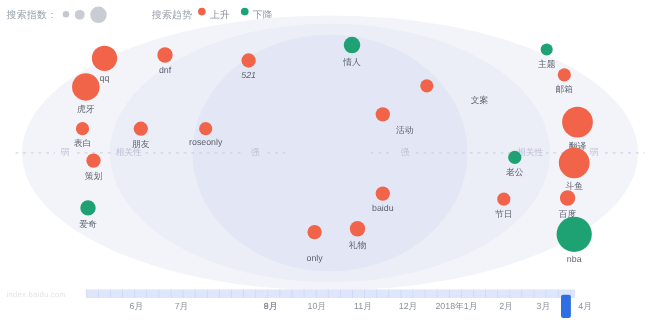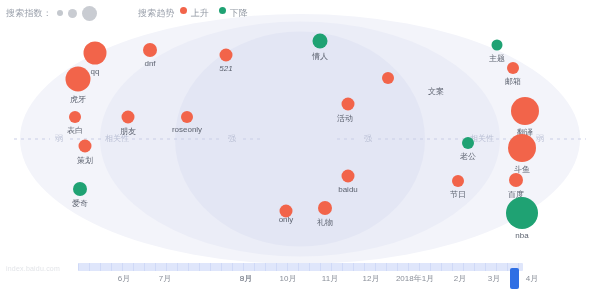--- a/index.html
+++ b/index.html
@@ -129,39 +129,39 @@
         <div class="blabel" style="left: 513px; top: 50px;">邮箱</div>
         <div class="bubble up" style="left: 388px; top: 52px; width: 12px; height: 12px;"></div>
         <div class="blabel" style="left: 388px; top: 60px; margin-left: 48px;">文案</div>
         <div class="bubble up" style="left: 75px; top: 91px; width: 12px; height: 12px;"></div>
         <div class="blabel" style="left: 75px; top: 99px;">表白</div>
         <div class="bubble up" style="left: 128px; top: 91px; width: 13px; height: 13px;"></div>
         <div class="blabel" style="left: 128px; top: 99.5px;">朋友</div>
         <div class="bubble up" style="left: 187px; top: 91px; width: 12px; height: 12px;"></div>
         <div class="blabel" style="left: 187px; top: 99px;">roseonly</div>
         <div class="bubble up" style="left: 348px; top: 78px; width: 13px; height: 13px;"></div>
-        <div class="blabel" style="left: 345px; top: 86.5px; text-align: center;">活动</div>
+        <div class="blabel" style="left: 368px; top: 86.5px; text-align: center;">活动</div>
         <div class="bubble up" style="left: 525px; top: 85px; width: 28px; height: 28px;"></div>
         <div class="blabel" style="left: 525px; top: 101px;">翻译</div>
         <div class="bubble up" style="left: 85px; top: 120px; width: 13px; height: 13px;"></div>
         <div class="blabel" style="left: 85px; top: 128.5px;">策划</div>
         <div class="bubble down" style="left: 468px; top: 117px; width: 12px; height: 12px;"></div>
         <div class="blabel" style="left: 468px; top: 125px;">老公</div>
         <div class="bubble up" style="left: 522px; top: 122px; width: 28px; height: 28px;"></div>
         <div class="blabel" style="left: 522px; top: 138px;">斗鱼</div>
         <div class="bubble up" style="left: 348px; top: 150px; width: 13px; height: 13px;"></div>
         <div class="blabel" style="left: 348px; top: 158.5px;">baidu</div>
         <div class="bubble up" style="left: 458px; top: 155px; width: 12px; height: 12px;"></div>
         <div class="blabel" style="left: 458px; top: 163px;">节日</div>
         <div class="bubble up" style="left: 516px; top: 154px; width: 14px; height: 14px;"></div>
         <div class="blabel" style="left: 516px; top: 163px;">百度</div>
         <div class="bubble down" style="left: 80px; top: 163px; width: 14px; height: 14px;"></div>
         <div class="blabel" style="left: 80px; top: 172px;">爱奇</div>
         <div class="bubble up" style="left: 286px; top: 185px; width: 13px; height: 13px;"></div>
-        <div class="blabel" style="left: 286px; top: 189px;">only</div>
+        <div class="blabel" style="left: 286px; top: 204px;">only</div>
         <div class="bubble up" style="left: 325px; top: 182px; width: 14px; height: 14px;"></div>
         <div class="blabel" style="left: 325px; top: 191px;">礼物</div>
         <div class="bubble down" style="left: 522px; top: 187px; width: 32px; height: 32px;"></div>
         <div class="blabel" style="left: 522px; top: 205px;">nba</div>
       </div>
   </div>
 
   <div class="timeline">
     <span class="watermark">index.baidu.com</span>
     <div class="track">

